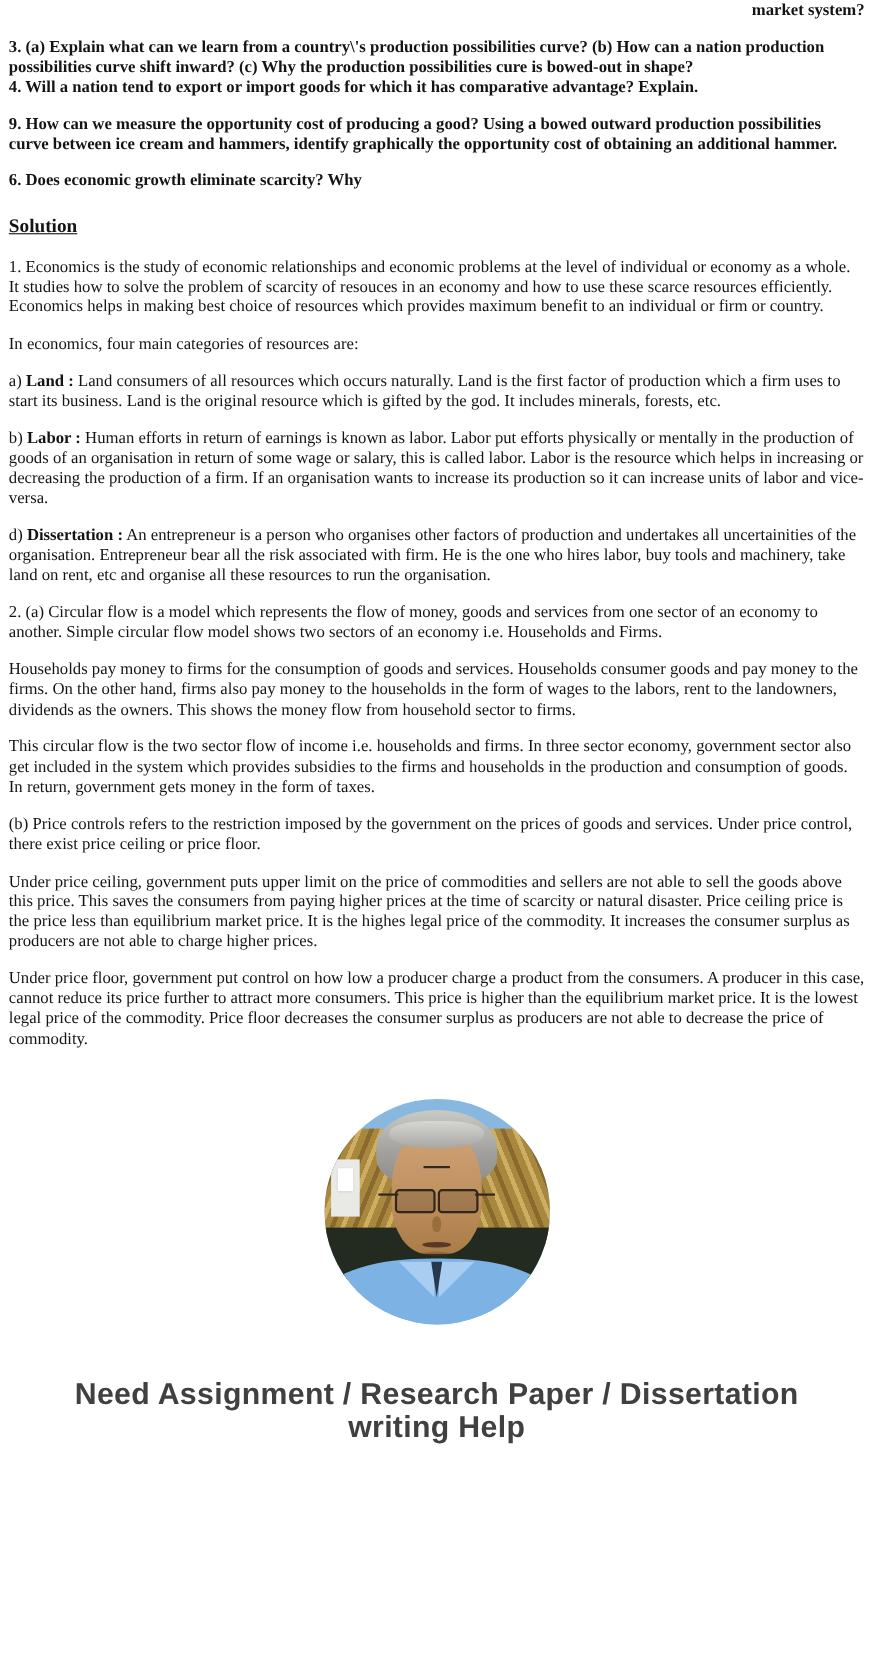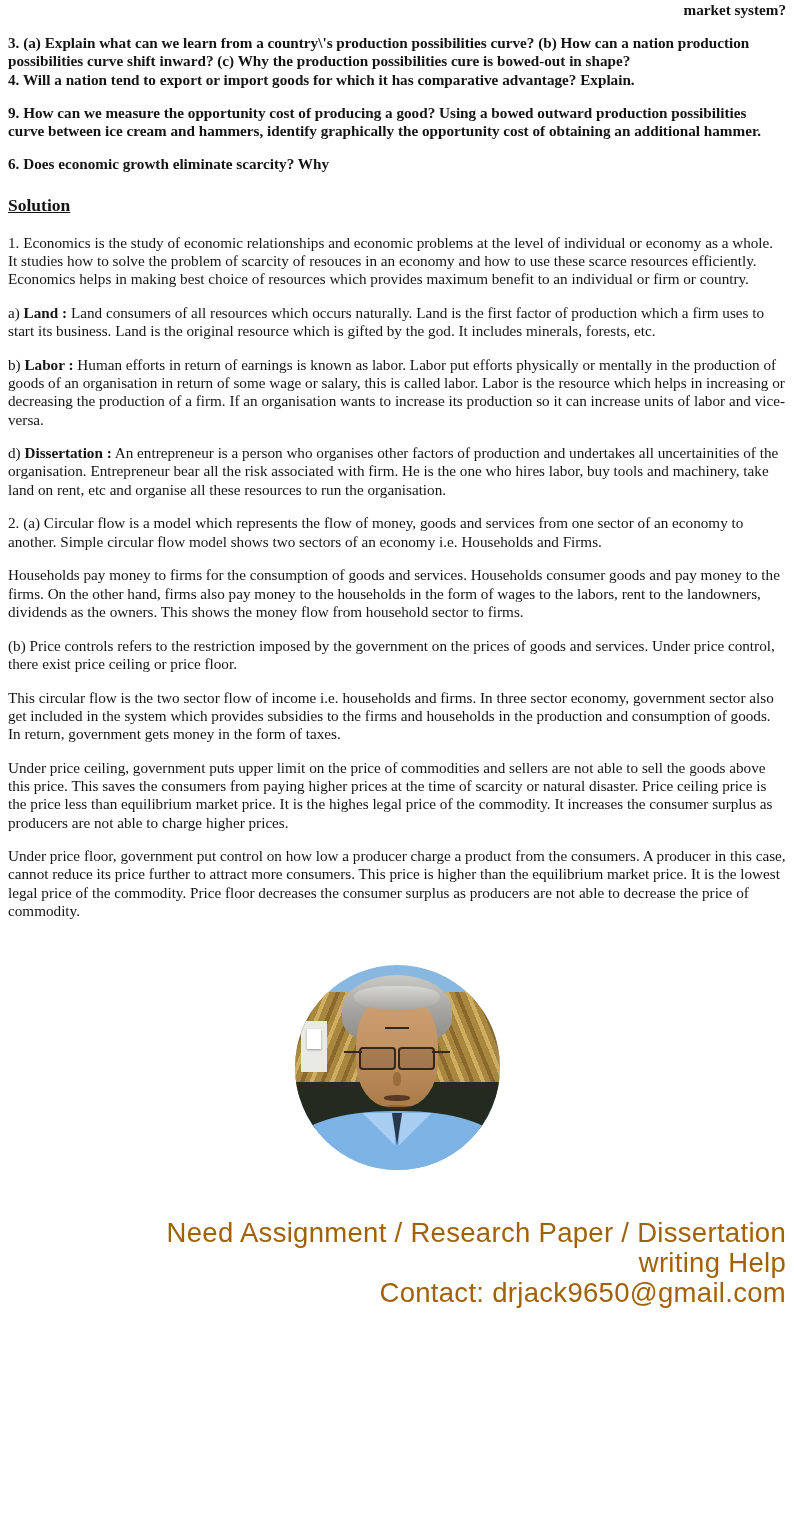--- a/index.html
+++ b/index.html
@@ -86,26 +86,26 @@
     top: 72%; width: 16%; height: 16%;
     background: var(--collar, #a9cdf1);
   }
   .av-collar-l { left: 33%; clip-path: polygon(100% 0, 0 0, 100% 100%); }
   .av-collar-r { right: 33%; clip-path: polygon(0 0, 100% 0, 0 100%); }
   .av-neck-v { left: 47.5%; top: 72%; width: 5%; height: 16%; background: var(--placket, #26384e); clip-path: polygon(0 0, 100% 0, 50% 100%); }
 
   
   .footer {
     margin-top: 48px;
-    text-align: right;
+    text-align: center;
     font-family: "Liberation Sans", sans-serif;
-    font-weight: normal;
+    font-weight: bold;
     font-size: 27.5px;
     line-height: 30px;
-    color: #a16207;
+    color: #404040;
     letter-spacing: 0.3px;
   }
 </style>
 </head>
 <body>
 
 <div class="doc">
 
   <p class="q">market system?</p>
 
@@ -115,20 +115,21 @@
   </p>
 
   <p class="q">9. How can we measure the opportunity cost of producing a good? Using a bowed outward production possibilities curve between ice cream and hammers, identify graphically the opportunity cost of obtaining an additional hammer.</p>
 
   <p class="q">6. Does economic growth eliminate scarcity? Why</p>
 
   <h2 class="solution-heading">Solution</h2>
 
   <p>1. Economics is the study of economic relationships and economic problems at the level of individual or economy as a whole. It studies how to solve the problem of scarcity of resouces in an economy and how to use these scarce resources efficiently. Economics helps in making best choice of resources which provides maximum benefit to an individual or firm or country.</p>
 
+  <p>In economics, four main categories of resources are:</p>
 
   <p class="def">
     <span>a)</span>
     <b>Land :</b>
     <span>Land consumers of all resources which occurs naturally. Land is the first factor of production which a firm uses to start its business. Land is the original resource which is gifted by the god. It includes minerals, forests, etc.</span>
   </p>
 
   <p class="def">
     <span>b)</span>
     <b>Labor :</b>
@@ -137,22 +138,22 @@
 
 
   <p class="def">
     <span>d)</span>
     <b>Dissertation :</b>
     <span>An entrepreneur is a person who organises other factors of production and undertakes all uncertainities of the organisation. Entrepreneur bear all the risk associated with firm. He is the one who hires labor, buy tools and machinery, take land on rent, etc and organise all these resources to run the organisation.</span>
   </p>
 
   <p>2. (a) Circular flow is a model which represents the flow of money, goods and services from one sector of an economy to another. Simple circular flow model shows two sectors of an economy i.e. Households and Firms.</p>
   <p>Households pay money to firms for the consumption of goods and services. Households consumer goods and pay money to the firms. On the other hand, firms also pay money to the households in the form of wages to the labors, rent to the landowners, dividends as the owners. This shows the money flow from household sector to firms.</p>
+  <p>This circular flow is the two sector flow of income i.e. households and firms. In three sector economy, government sector also get included in the system which provides subsidies to the firms and households in the production and consumption of goods. In return, government gets money in the form of taxes.</p>
   <p>(b) Price controls refers to the restriction imposed by the government on the prices of goods and services. Under price control, there exist price ceiling or price floor.</p>
-  <p>This circular flow is the two sector flow of income i.e. households and firms. In three sector economy, government sector also get included in the system which provides subsidies to the firms and households in the production and consumption of goods. In return, government gets money in the form of taxes.</p>
   <p>Under price ceiling, government puts upper limit on the price of commodities and sellers are not able to sell the goods above this price. This saves the consumers from paying higher prices at the time of scarcity or natural disaster. Price ceiling price is the price less than equilibrium market price. It is the highes legal price of the commodity. It increases the consumer surplus as producers are not able to charge higher prices.</p>
   <p>Under price floor, government put control on how low a producer charge a product from the consumers. A producer in this case, cannot reduce its price further to attract more consumers. This price is higher than the equilibrium market price. It is the lowest legal price of the commodity. Price floor decreases the consumer surplus as producers are not able to decrease the price of commodity.</p>
 
   <div class="avatar-wrap">
     <div class="avatar" title="circular photo of an elderly man with gray hair and glasses wearing a light blue shirt">
       <div class="av-curtain-l"></div>
       <div class="av-curtain-r"></div>
       <div class="av-wall"></div>
       <div class="av-switch"></div>
       <div class="av-darkband"></div>
@@ -172,16 +173,15 @@
       <div class="av-bridge"></div>
       <div class="av-nose"></div>
       <div class="av-mouth"></div>
       <div class="av-chin-shadow"></div>
     </div>
   </div>
 
   <div class="footer">
     <div>Need Assignment / Research Paper / Dissertation</div>
     <div>writing Help</div>
-    <div>Contact: drjack9650@gmail.com</div>
   </div>
 
 </div>
 
 </body></html>

